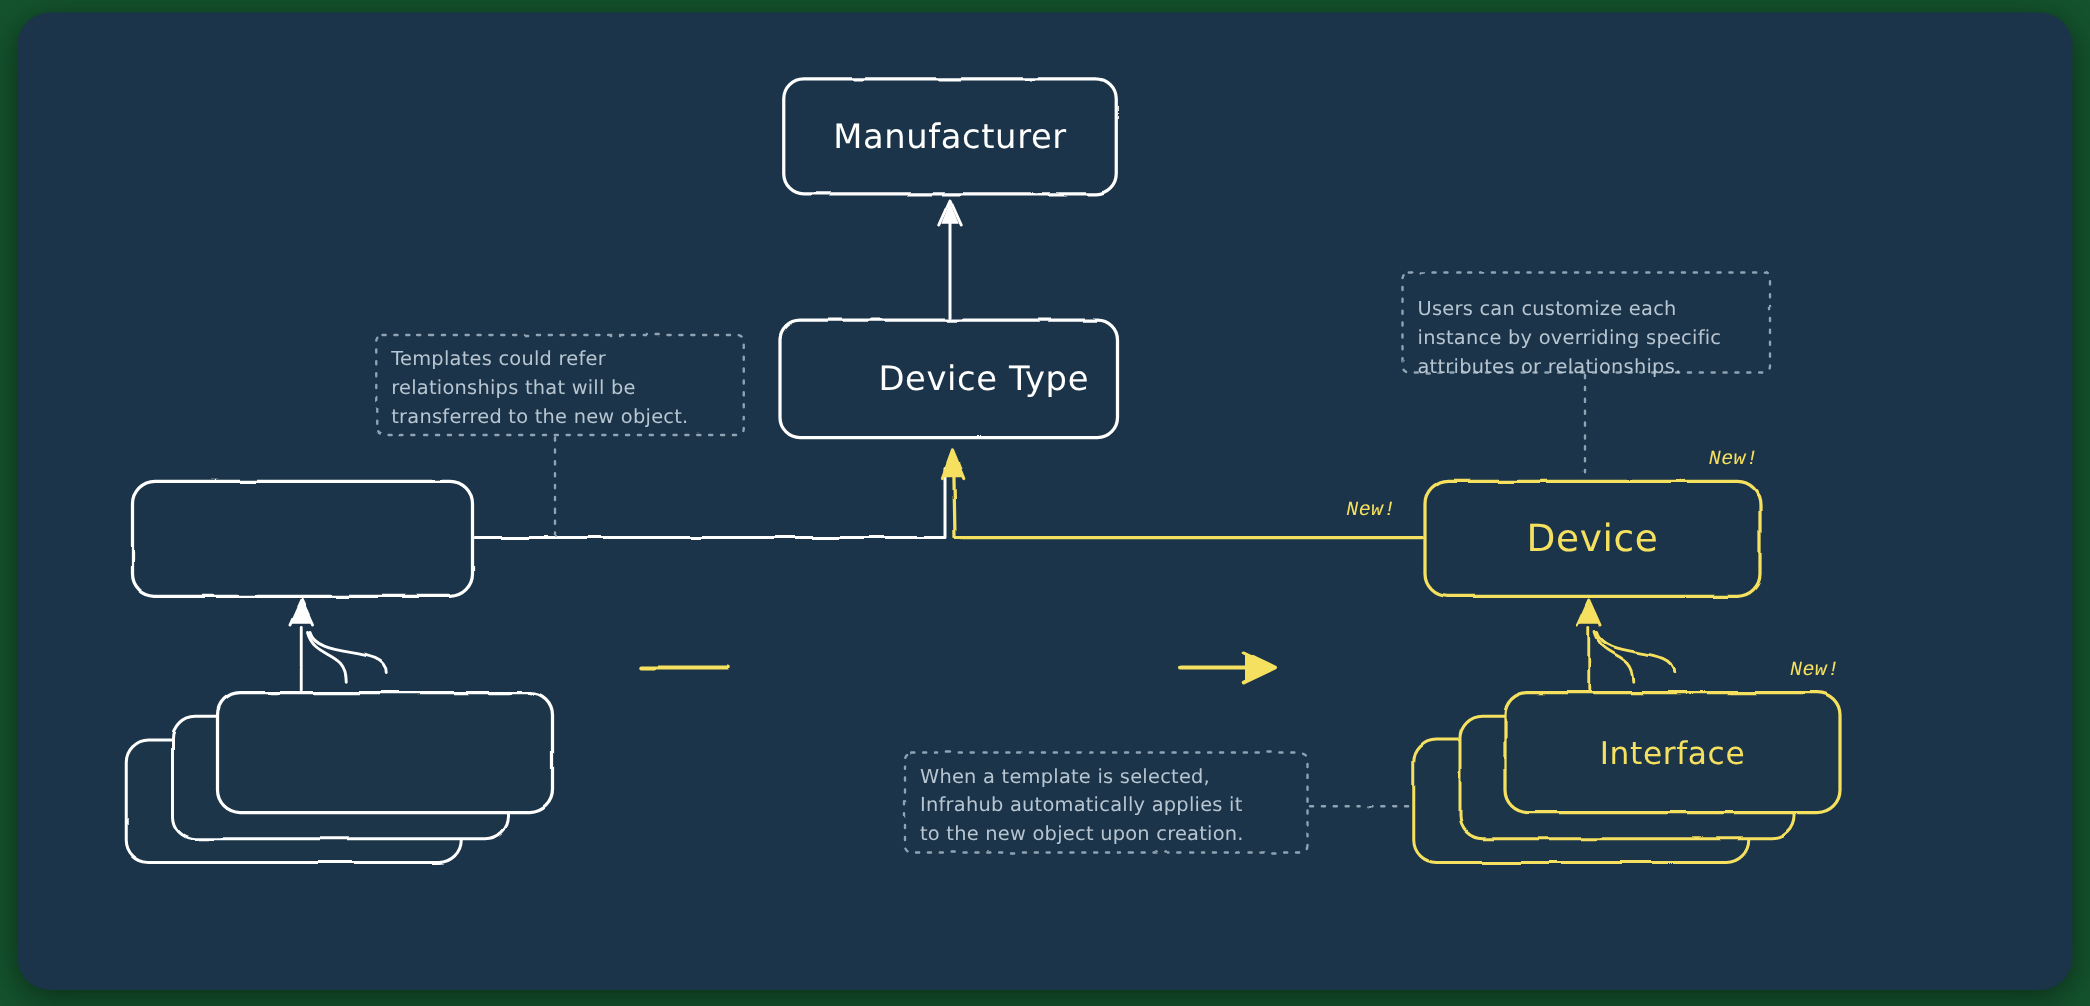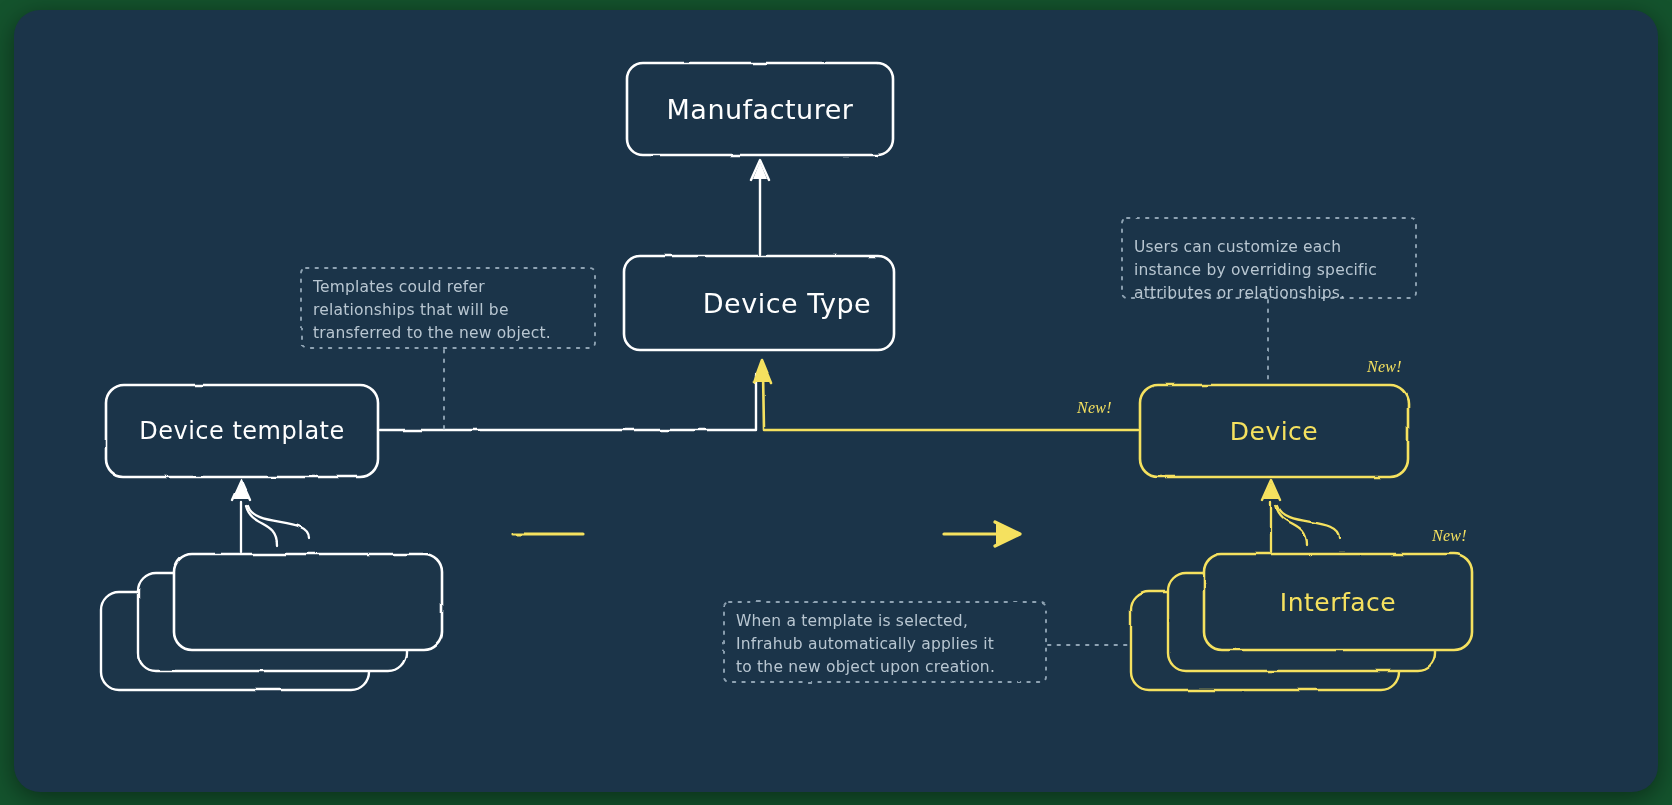--- a/index.html
+++ b/index.html
@@ -53,21 +53,21 @@
     font-family: "DejaVu Sans", sans-serif;
     font-size: 15.5px;
     line-height: 23px;
     padding: 8px 10px 8px 12px;
     box-sizing: border-box;
     letter-spacing: 0.2px;
   }
   .edge-label {
     position: absolute;
     color: #f5e15f;
-    font-family: Liberation Serif, serif;
+    font-family: Liberation Mono, monospace;
     font-style: italic;
     font-size: 16px;
     letter-spacing: 0.3px;
   }
   .arrow-title {
     position: absolute;
     color: #f5e15f;
     font-family: "DejaVu Sans", sans-serif;
     font-size: 23px;
     letter-spacing: 0.6px;
@@ -162,24 +162,23 @@
       <path d="M444,350 L444,431" fill="none" stroke="#8fa3b3" stroke-width="1.9" stroke-dasharray="2.5 7" stroke-linecap="round"></path>
       <path d="M1268,300 L1268,385" fill="none" stroke="#8fa3b3" stroke-width="1.9" stroke-dasharray="2.5 7" stroke-linecap="round"></path>
       <path d="M1048,645 L1130,645" fill="none" stroke="#8fa3b3" stroke-width="1.9" stroke-dasharray="2.5 7" stroke-linecap="round"></path>
     </g>
   </svg>
 
   <div class="node-label lbl-white" style="left:627px; top:63px; width:266px; height:92px; font-size:27px;">Manufacturer</div>
 
   <div class="node-label lbl-white" style="left:624px; top:256px; width:326px; height:94px; font-size:27px;">Device Type</div>
 
-  <div class="node-label lbl-white" style="left:106px; top:385px; width:272px; height:92px; font-size:24px;">Device template</div>
 
 
-  <div class="node-label lbl-yellow" style="left:1140px; top:385px; width:268px; height:92px; font-size:25px;">Device</div>
+  <div class="node-label lbl-yellow" style="left:1140px; top:385px; width:268px; height:92px; font-size:30px;">Device</div>
 
   <div class="node-label lbl-yellow" style="left:1204px; top:554px; width:268px; height:96px; font-size:25px;">Interface</div>
 
   <div class="edge-label" style="left:1367px; top:358px;">New!</div>
 
   <div class="edge-label" style="left:1077px; top:399px;">New!</div>
 
   <div class="edge-label" style="left:1432px; top:527px;">New!</div>
 
 

